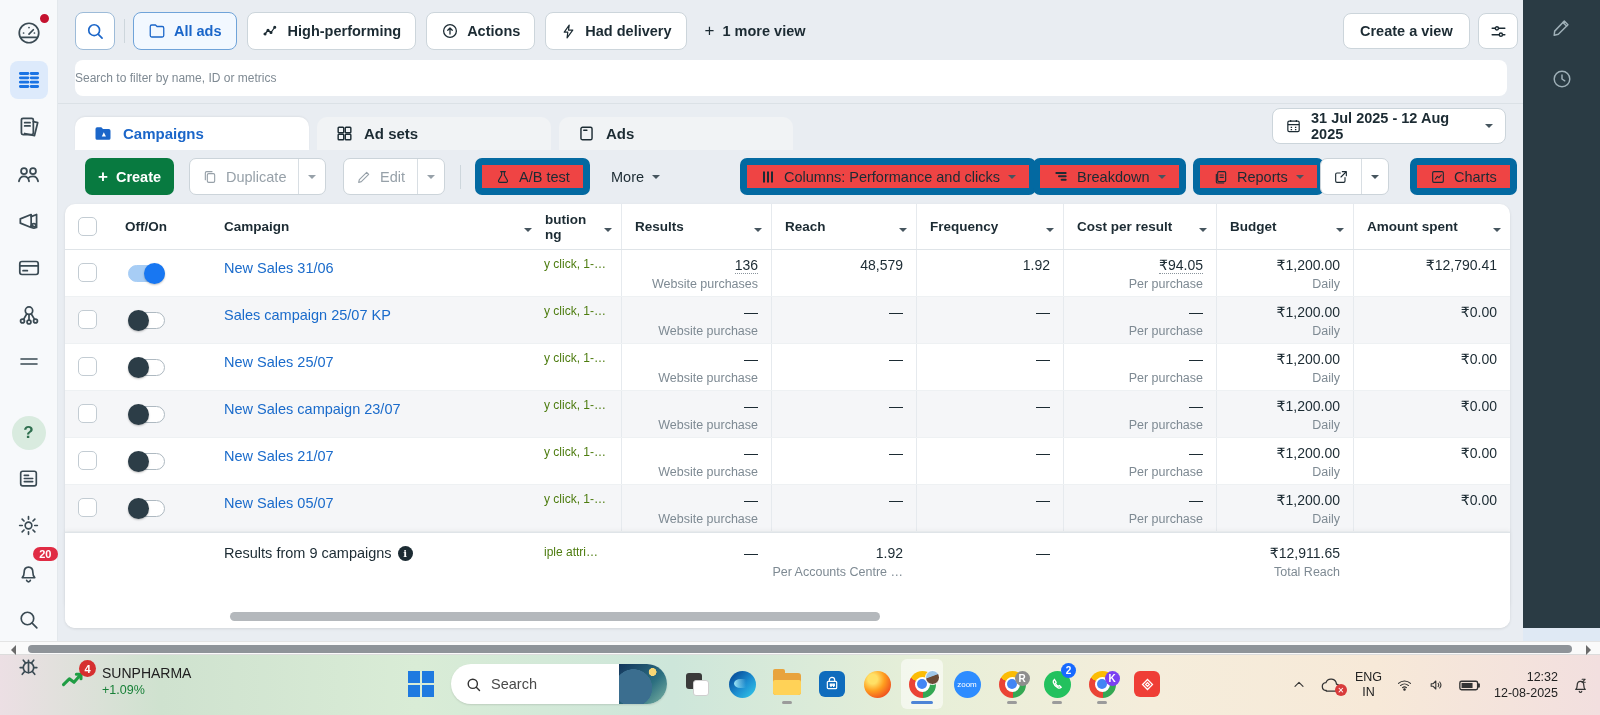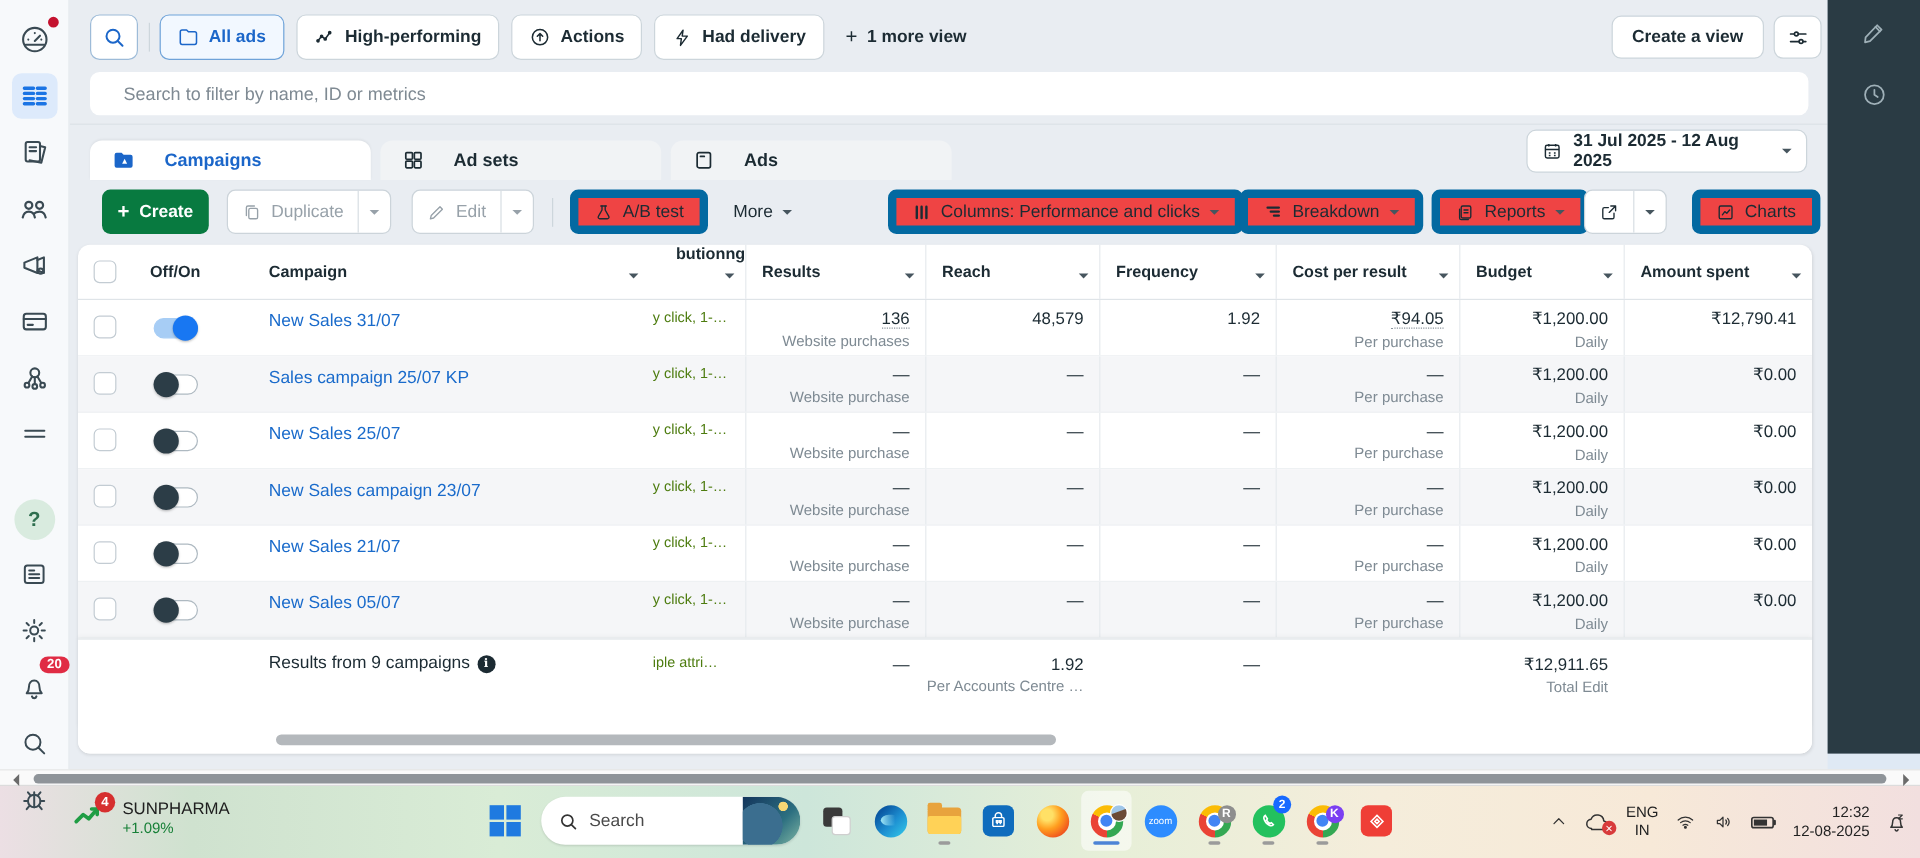--- a/index.html
+++ b/index.html
@@ -27,26 +27,26 @@
   .view-tab{height:38px;border:1px solid #ccd5db;border-radius:8px;background:#fff;display:inline-flex;align-items:center;gap:8px;padding:0 14px;margin-right:10px;font-size:14.5px;font-weight:600;color:#1c2b33;cursor:pointer;white-space:nowrap}
   .view-tab.active{border-color:#6fa3d9;background:#f2f8ff;color:#1b66c9}
   .view-tab svg{stroke:#1c2b33;fill:none;stroke-width:1.7;stroke-linecap:round;stroke-linejoin:round}
   .view-tab.active svg{stroke:#1b66c9}
   .more-view{border:none;background:transparent;font-size:14.5px;font-weight:600;color:#1c2b33;display:inline-flex;align-items:center;gap:8px;margin-left:8px;cursor:pointer}
   .plus-glyph{font-size:17px;font-weight:500;color:#1c2b33}
   .create-view{position:absolute;left:1285px;top:2px;height:36px;border:1px solid #ccd5db;border-radius:8px;background:#fff;font-size:14.5px;font-weight:600;color:#1c2b33;padding:0 16px;cursor:pointer}
   .sliders-btn{position:absolute;left:1420px;top:2px;width:40px;height:36px;border:1px solid #ccd5db;border-radius:8px;background:#fff;display:flex;align-items:center;justify-content:center;cursor:pointer}
 
   .filter-bar{position:absolute;left:17px;top:60px;width:1432px;height:36px}
-  .filter-bar input{width:100%;height:100%;border:none;border-radius:8px;background:#fff;padding:0 28px;font-size:15px;color:#1c2b33;font-family:inherit}
+  .filter-bar input{width:100%;height:100%;border:none;border-radius:8px;background:#fff;padding:0 0;font-size:12px;color:#1c2b33;font-family:inherit}
   .filter-bar input::placeholder{color:#7f8a93}
   .hairline{position:absolute;left:0;top:103px;width:100%;height:1px;background:#dbe1e6}
 
   .level-tabs{position:absolute;left:17px;top:104px;height:46px;display:flex;align-items:flex-end}
-  .level-tab{width:234px;height:33px;border-radius:10px 10px 0 0;background:#f1f3f5;display:flex;align-items:center;gap:24px;padding:0 18px;margin-right:8px;font-size:15px;font-weight:600;color:#1c2b33;cursor:pointer}
+  .level-tab{width:234px;height:33px;border-radius:10px 10px 0 0;background:#f1f3f5;display:flex;align-items:center;gap:10px;padding:0 18px;margin-right:8px;font-size:15px;font-weight:600;color:#1c2b33;cursor:pointer}
   .level-tab.active{background:#fff;color:#1b66c9;box-shadow:0 -1px 2px rgba(0,0,0,.05)}
   .level-tab svg{flex:0 0 auto}
   .date-range{position:absolute;left:1214px;top:108px;width:234px;height:36px;border:1px solid #ccd5db;border-radius:8px;background:#fff;display:flex;align-items:center;gap:9px;padding:0 12px;font-size:14.5px;font-weight:600;color:#1c2b33;cursor:pointer}
   .caret{width:0;height:0;border:4.5px solid transparent;border-top-color:#46555e;margin-top:4px;flex:0 0 auto}
   .date-range .caret{margin-left:auto}
 
   .action-bar{position:absolute;left:0;top:158px;width:100%;height:38px}
   .btn{position:absolute;height:37px;border:7px solid #0369a1;border-radius:7px;background:#ef4444;font-size:14.5px;color:#1c2b33;display:inline-flex;align-items:center;gap:8px;padding:0 13px;cursor:pointer;white-space:nowrap;font-family:inherit}
   .btn svg{stroke:#1c2b33;fill:none;stroke-width:1.7;stroke-linecap:round;stroke-linejoin:round;flex:0 0 auto}
   .split{position:absolute;height:37px;display:flex;border:1px solid #ccd4da;border-radius:7px;background:#fff;overflow:hidden}
@@ -59,21 +59,21 @@
   .btn-more{border:none;background:transparent;font-weight:500}
   .abar-sep{position:absolute;left:402px;top:7px;width:1px;height:24px;background:#cdd6dc}
 
   
   .card{position:absolute;left:7px;top:204px;width:1445px;height:424px;background:#fff;border-radius:10px;box-shadow:0 1px 3px rgba(0,0,0,.1)}
   .tgrid{display:grid;grid-template-columns:47px 99px 330px 80px 150px 145px 147px 153px 137px 157px}
   .t-head{height:46px;border-bottom:1px solid #dfe4e8;align-items:stretch}
   .hcell{position:relative;display:flex;align-items:center;font-size:13.5px;font-weight:700;color:#1c2b33;padding-left:13px;cursor:pointer}
   .hcell .caret{position:absolute;right:9px;top:20px}
   .bordL{border-left:1px solid #e6eaee}
-  .hclip{flex-direction:row;align-items:flex-start;justify-content:flex-end;line-height:15px;padding-left:4px}
+  .hclip{flex-direction:column;align-items:flex-start;justify-content:center;line-height:15px;padding-left:4px}
   .t-body .t-row{height:47px;border-bottom:1px solid #eef1f3}
   .t-body .t-row:nth-child(even){background:#f5f6f8}
   .cell{position:relative;padding-top:7px;font-size:14px;color:#1c2b33;overflow:hidden}
   .cell.num{text-align:right;padding-right:13px}
   .sub{display:block;font-size:12.5px;color:#7e8a93;margin-top:4px}
   .cbx{width:19px;height:19px;border:1px solid #c3ccd3;border-radius:5px;background:#fff;display:inline-block;margin:13px 0 0 13px;cursor:pointer}
   .t-head .cbx{margin-top:13px}
   .toggle{position:relative;display:inline-block;width:37px;height:17px;border-radius:9px;background:#fff;border:1px solid #aeb9c1;margin:15px 0 0 16px;cursor:pointer}
   .toggle .knob{position:absolute;left:-1px;top:-3px;width:21px;height:21px;border-radius:50%;background:#2c3d47;box-shadow:0 1px 2px rgba(0,0,0,.25)}
   .toggle.on{background:#a7cdf5;border-color:#a7cdf5}
@@ -461,21 +461,21 @@
           </div>
       </div>
 
       <div class="t-body">
 
           <div class="tgrid t-row">
             <div class="cell" style="padding-top:0"><span class="cbx"></span></div>
             <div class="cell" style="padding-top:0">
               <span class="toggle on"><span class="knob"></span></span>
             </div>
-            <div class="cell"><a class="name-link">New Sales 31/07</a></div>
+            <div class="cell"><a class="name-link">New Sales 31/06</a></div>
             <div class="cell attr-cell">y click, 1-…</div>
             <div class="cell num bordL"><span class="dotted">136</span><span class="sub">Website purchases</span></div>
             <div class="cell num bordL">48,579</div>
             <div class="cell num bordL">1.92</div>
             <div class="cell num bordL"><span class="dotted">₹94.05</span><span class="sub">Per purchase</span></div>
             <div class="cell num bordL"><span>₹1,200.00</span><span class="sub">Daily</span></div>
             <div class="cell num bordL">₹12,790.41</div>
           </div>
 
           <div class="tgrid t-row">
@@ -557,21 +557,21 @@
 
       <div class="tgrid t-summary">
         <div class="cell"></div>
         <div class="cell"></div>
         <div class="sum-label"><span>Results from 9 campaigns</span><span class="info-i">i</span></div>
         <div class="cell attr-cell" style="padding-top:12px">iple attri…</div>
         <div class="cell num bordL" style="border:none;padding-top:12px">—</div>
         <div class="cell num" style="padding-top:12px"><span>1.92</span><span class="sub">Per Accounts Centre …</span></div>
         <div class="cell num" style="padding-top:12px">—</div>
         <div class="cell"></div>
-        <div class="cell num" style="padding-top:12px"><span>₹12,911.65</span><span class="sub">Total Edit</span></div>
+        <div class="cell num" style="padding-top:12px"><span>₹12,911.65</span><span class="sub">Total Reach</span></div>
       </div>
 
       <div class="t-scroll">
         <div class="thumb"></div>
       </div>
     </section>
   </main>
 
   <aside class="right-rail">
     <div class="rr-btn">

